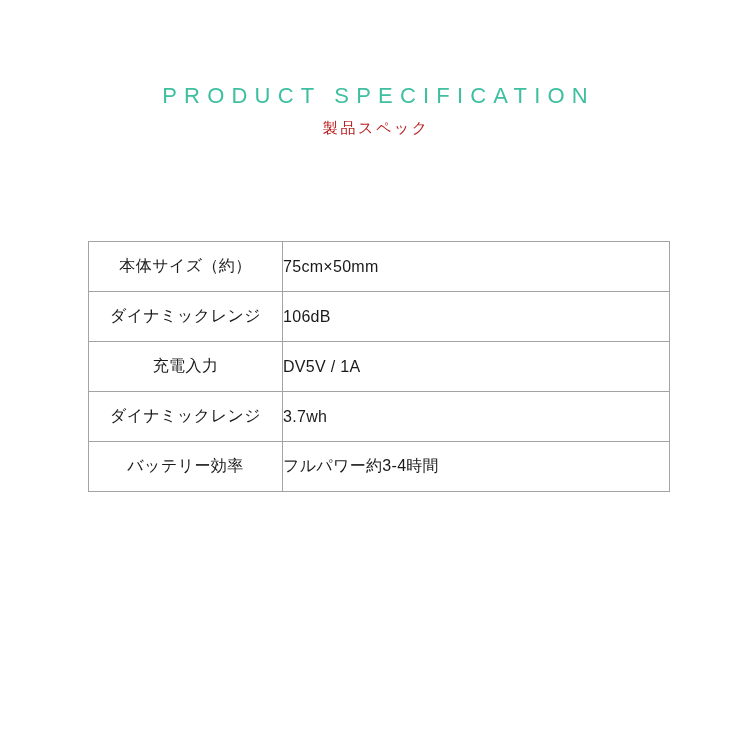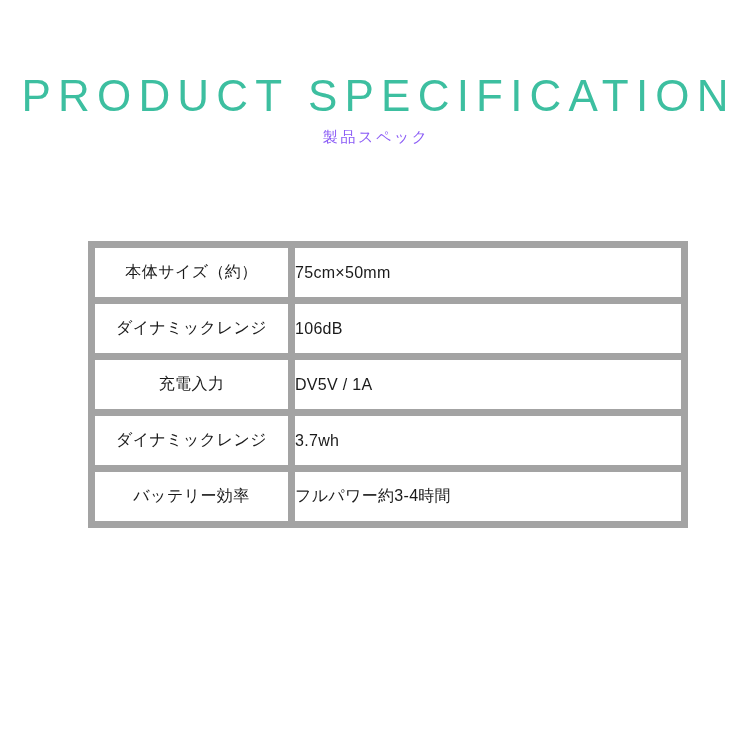--- a/index.html
+++ b/index.html
@@ -25,37 +25,36 @@
   
   .header {
     position: absolute;
     top: 74px;
     left: 0;
     width: 750px;
     text-align: center;
   }
 
   .main-title {
-    font-size: 44px;
+    font-size: 22px;
     line-height: 44px;
     font-weight: 300;
     letter-spacing: 7.2px;
     color: #3dbfa0;
     white-space: nowrap;
     text-indent: 7.2px;
     font-family: "Liberation Sans", "DejaVu Sans", sans-serif;
   }
 
   .sub-title {
-    margin-top: 9px;
     font-size: 15px;
     line-height: 20px;
     font-weight: 400;
     letter-spacing: 2.6px;
-    color: #8b5cf6;
+    color: #b91c1c;
     white-space: nowrap;
     text-indent: 2.6px;
     font-family: Liberation Sans, sans-serif;
   }
 
   
   .spec-table-wrap {
     position: absolute;
     left: 88px;
     top: 241px;
@@ -63,21 +62,21 @@
   }
 
   table.spec-table {
     border-collapse: collapse;
     width: 579px;
     table-layout: fixed;
     border: 1px solid #6e6e6e;
   }
 
   table.spec-table td {
-    border: 7px solid #a3a3a3;
+    border: 1px solid #a3a3a3;
     height: 49px;
     padding: 0;
     font-size: 16px;
     color: #1a1a1a;
     font-weight: 400;
     font-family: "Liberation Sans", "DejaVu Sans", sans-serif;
   }
 
   td.spec-label {
     width: 193px;

